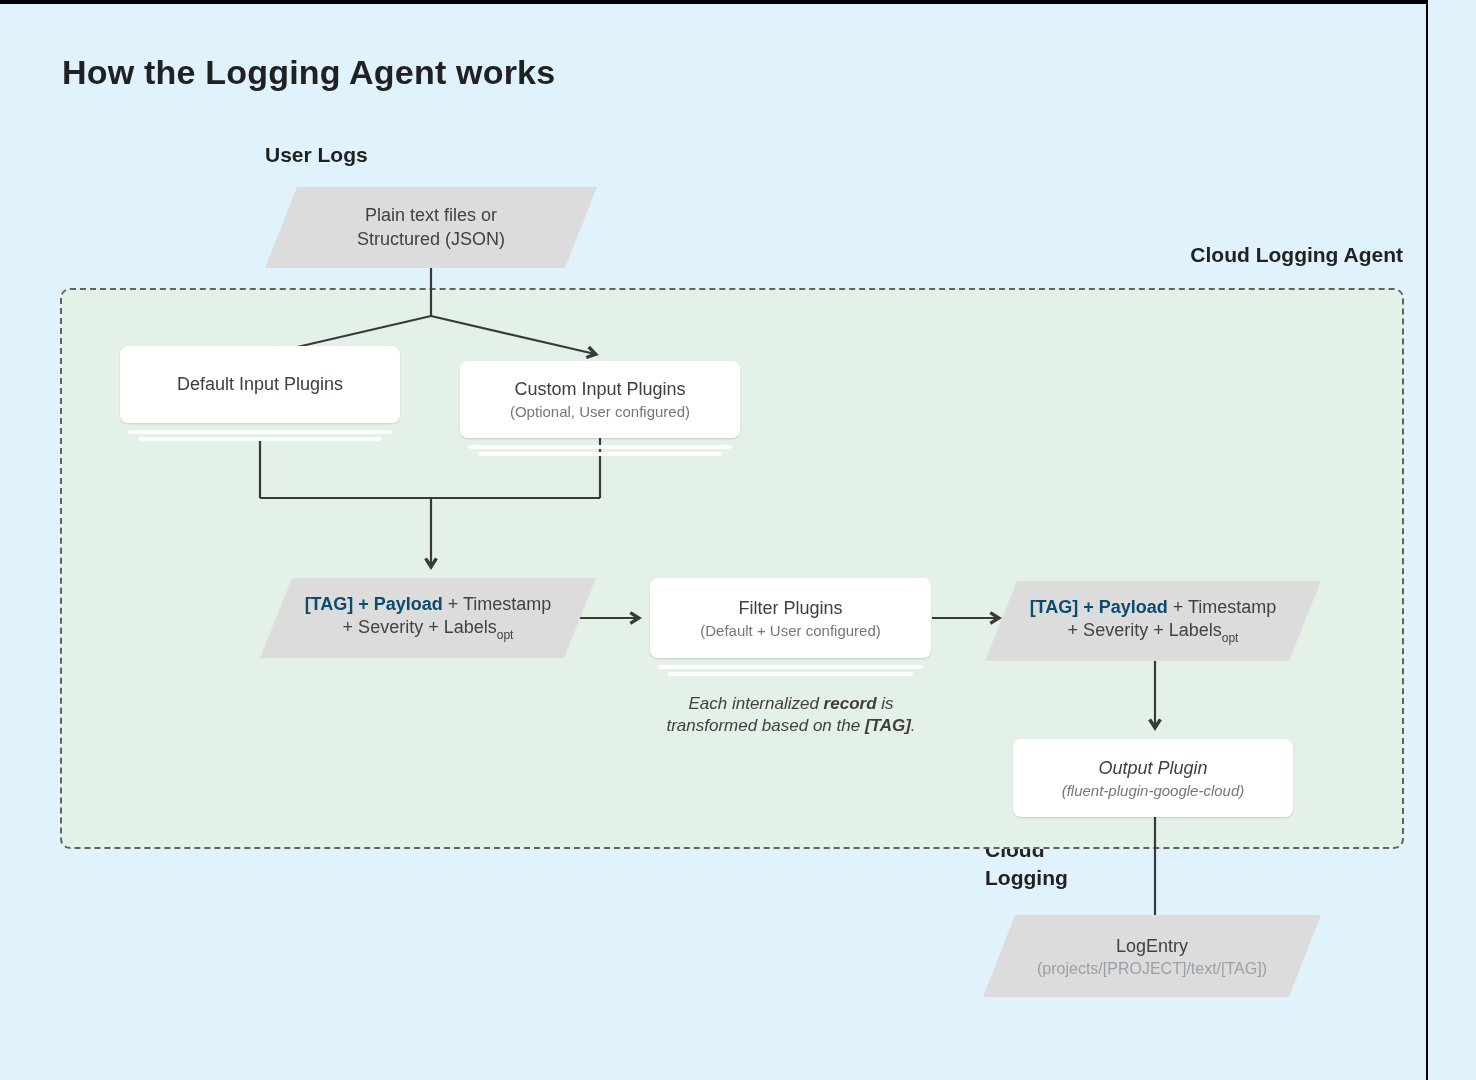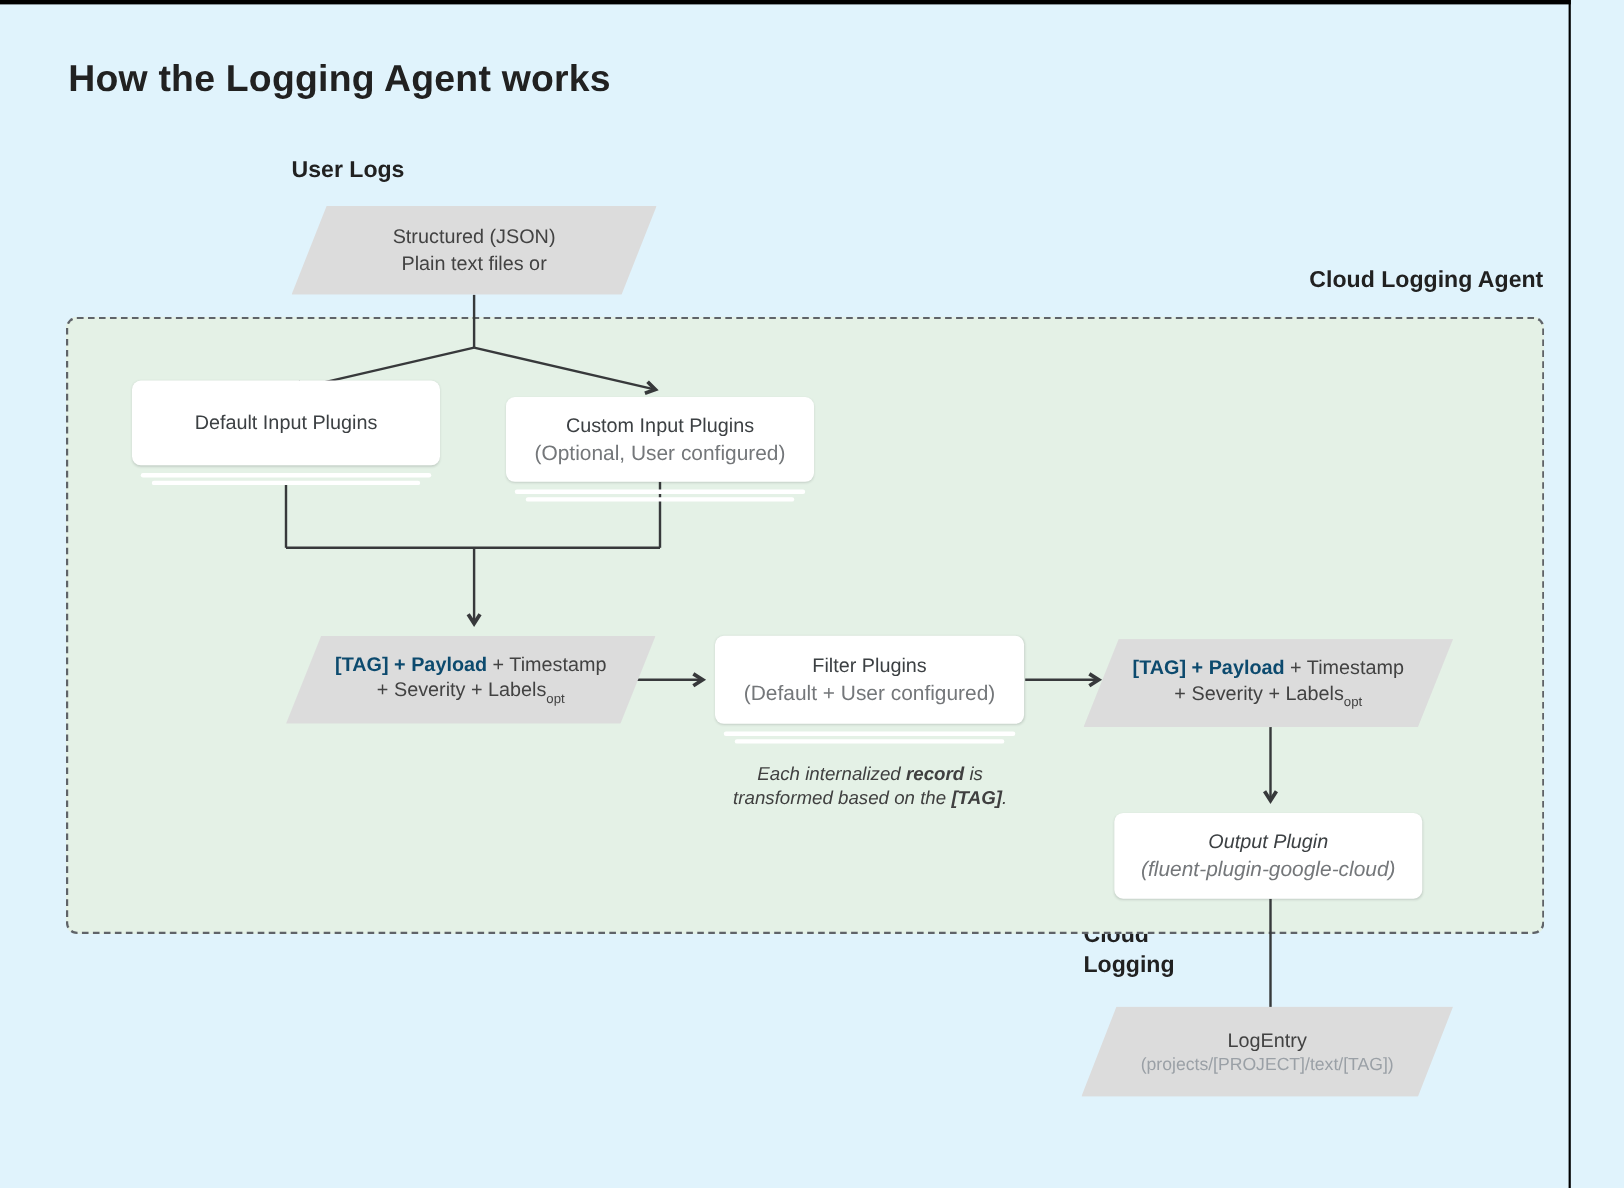--- a/index.html
+++ b/index.html
@@ -84,21 +84,21 @@
   .node {
     position: absolute;
     background: var(--box-white);
     border-radius: 8px;
     display: flex; flex-direction: column; justify-content: center;
     text-align: center;
     box-shadow: 0 1px 2px rgba(60,64,67,.18);
     z-index: 2;
   }
   .node .t1 { font-size: 18px; color: #3c4043; line-height: 1.45; }
-  .node .t2 { font-size: 19px; color: var(--text-secondary); line-height: 1.35; }
+  .node .t2 { font-size: 15px; color: var(--text-secondary); line-height: 1.35; }
   .box-default { left: 120px;  top: 346px; width: 280px; height: 77px; }
   .box-custom  { left: 460px;  top: 361px; width: 280px; height: 77px; }
   .box-filter  { left: 650px;  top: 578px; width: 281px; height: 80px; }
   .box-output  { left: 1013px; top: 739px; width: 280px; height: 78px; font-style: italic; }
 
   .stack { position: absolute; background: var(--box-white); height: 4px; border-radius: 2px; z-index: 3; }
   .stack.s1 { left: 8px;  right: 8px;  top: calc(100% + 7px); }
   .stack.s2 { left: 18px; right: 18px; top: calc(100% + 14px); }
 
   .note {
@@ -145,22 +145,22 @@
     <path d="M600,438 L600,498"></path>
     <path d="M260,498 L600,498"></path>
     <path d="M431,498 L431,566" marker-end="url(#arrow)"></path>
     <path d="M572,618 L638,618" marker-end="url(#arrow)"></path>
     <path d="M932,618 L998,618" marker-end="url(#arrow)"></path>
     <path d="M1155,661 L1155,727" marker-end="url(#arrow)"></path>
     <path d="M1155,817 L1155,941" marker-end="url(#arrow)"></path>
   </svg>
 
   <div class="para para-source">
+    <div class="ln">Plain text files or</div>
     <div class="ln">Structured (JSON)</div>
-    <div class="ln">Plain text files or</div>
   </div>
 
   <div class="node box-default">
     <div class="t1">Default Input Plugins</div>
     <div class="stack s1"></div>
     <div class="stack s2"></div>
   </div>
 
   <div class="node box-custom">
     <div class="t1">Custom Input Plugins</div>

